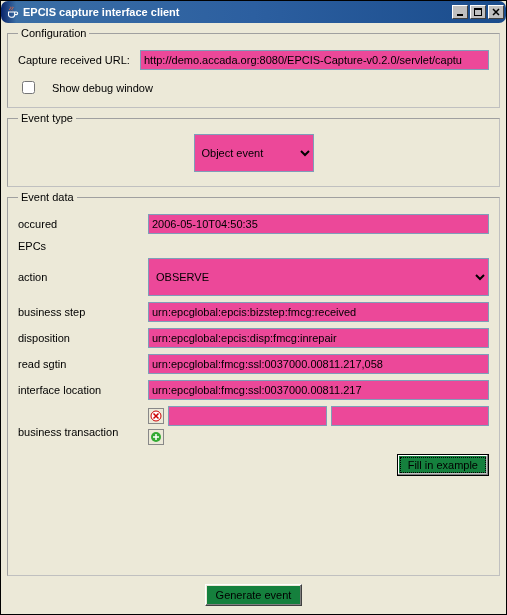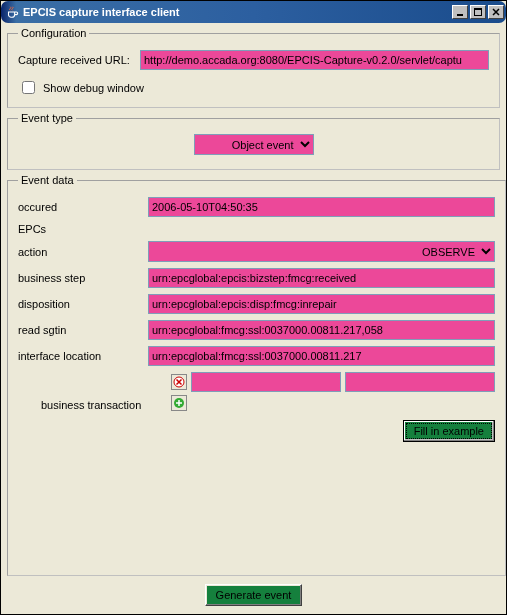--- a/index.html
+++ b/index.html
@@ -76,23 +76,23 @@
     .lbl-config { width: 122px; }
     input[type=text], select {
       font-family: inherit;
       font-size: 11px;
       height: 20px;
       padding: 1px 3px;
       border: 1px solid #7f9db9;
       background: #ec4899;
     }
     input[type=text] { flex: 1; }
-    select { flex: 1; height: 21px; text-align: right; }
+    select { flex: 1; height: 38px; }
     .config-url { flex: 1; }
-    .chk-row { margin-top: 8px; display: flex; align-items: center; gap: 5px; }
+    .chk-row { margin-top: 8px; display: flex; align-items: center; gap: 14px; }
     .chk-row input { width: 13px; height: 13px; }
     .eventtype-center { display: flex; justify-content: center; padding: 2px 0 4px 0; }
     .eventtype-center select { width: 120px; flex: none; }
     .btx-group {
       display: flex; flex-direction: column; gap: 3px; flex:1;
     }
     .btx-line { display: flex; gap: 4px; align-items: center; }
     .btx-line input[type=text] { flex: 1; }
     .icon-btn {
       width: 16px; height: 16px;
@@ -202,21 +202,21 @@
       <div class="row">
         <span class="lbl">read sgtin</span>
         <input type="text" value="urn:epcglobal:fmcg:ssl:0037000.00811.217,058" style="">
       </div>
 
       <div class="row">
         <span class="lbl">interface location</span>
         <input type="text" value="urn:epcglobal:fmcg:ssl:0037000.00811.217" style="">
       </div>
 
-      <div class="row" style="align-items:flex-end;margin-left:23px;">
+      <div class="row" style="align-items:center;">
         <span class="lbl" style="padding-top:12px;">business transaction</span>
         <div class="btx-group">
           <div class="btx-line">
             <button class="icon-btn" title="remove">
               <svg width="12" height="12">
                   <circle cx="6" cy="6" r="5" fill="#fff" stroke="#c00" stroke-width="1"></circle>
                   <path d="M3.5 3.5 L8.5 8.5 M8.5 3.5 L3.5 8.5" stroke="#c00" stroke-width="1.5"></path>
                 </svg>
             </button>
             <input type="text" value="" style="">

